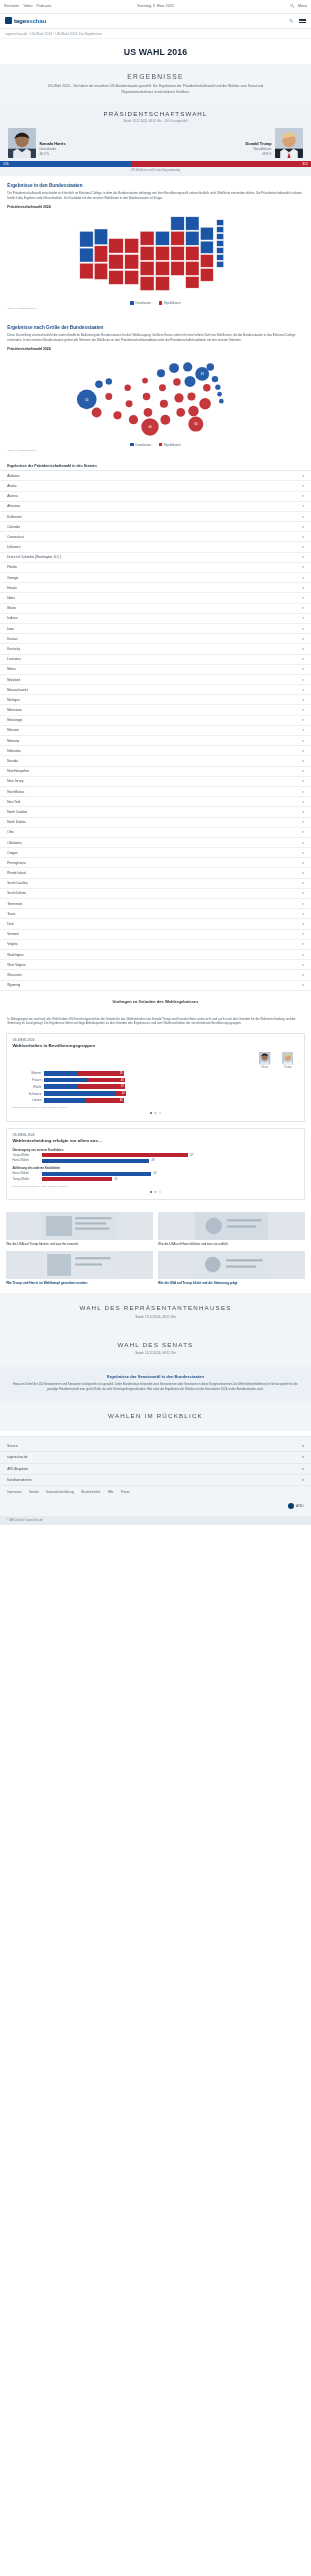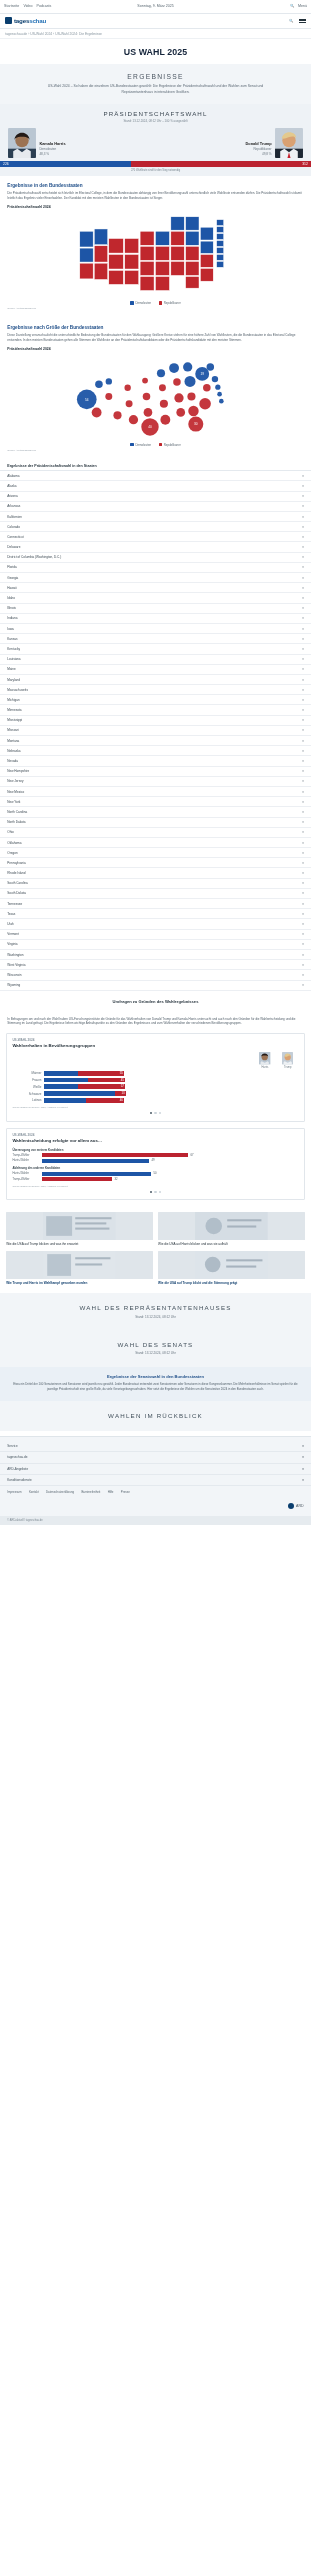--- a/index.html
+++ b/index.html
@@ -172,21 +172,21 @@
     <span class="burger">
         <i></i>
         <i></i>
         <i></i>
       </span>
   </div>
 </div>
 
 <div class="crumb">tagesschau.de › US-Wahl 2024 › US-Wahl 2024: Die Ergebnisse</div>
 
-<div class="page-title">US WAHL 2025</div>
+<div class="page-title">US WAHL 2016</div>
 
 <div class="section-band">
   <div class="band-title">ERGEBNISSE</div>
   <div class="band-sub">US-Wahl 2024 – So haben die einzelnen US-Bundesstaaten gewählt: Die Ergebnisse der Präsidentschaftswahl und der Wahlen zum Senat und Repräsentantenhaus in interaktiven Grafiken.</div>
 </div>
 
 <div class="pres-wrap">
   <div class="pres-title">PRÄSIDENTSCHAFTSWAHL</div>
   <div class="pres-meta">Stand: 13.12.2024, 08:12 Uhr – 100 % ausgezählt</div>
 

